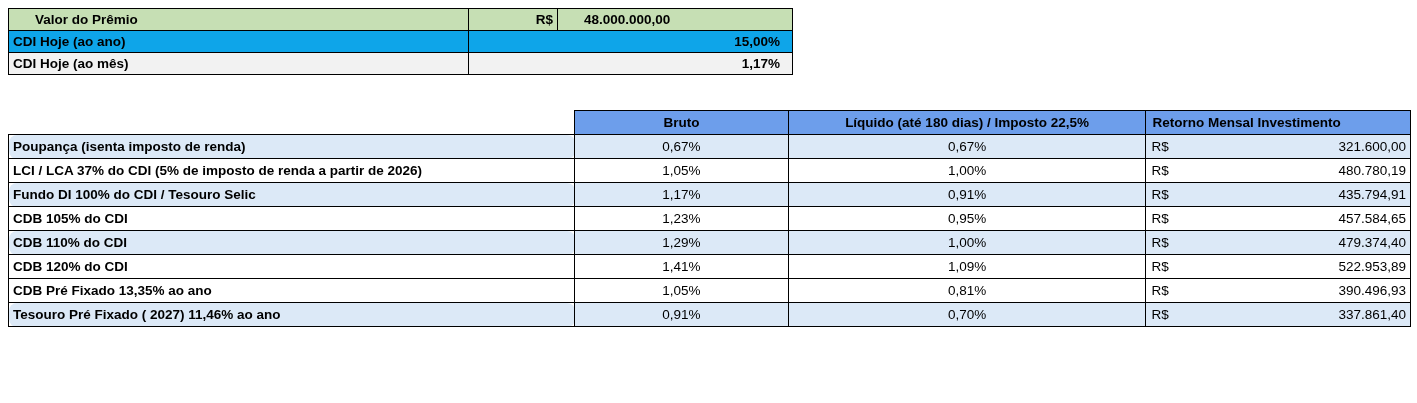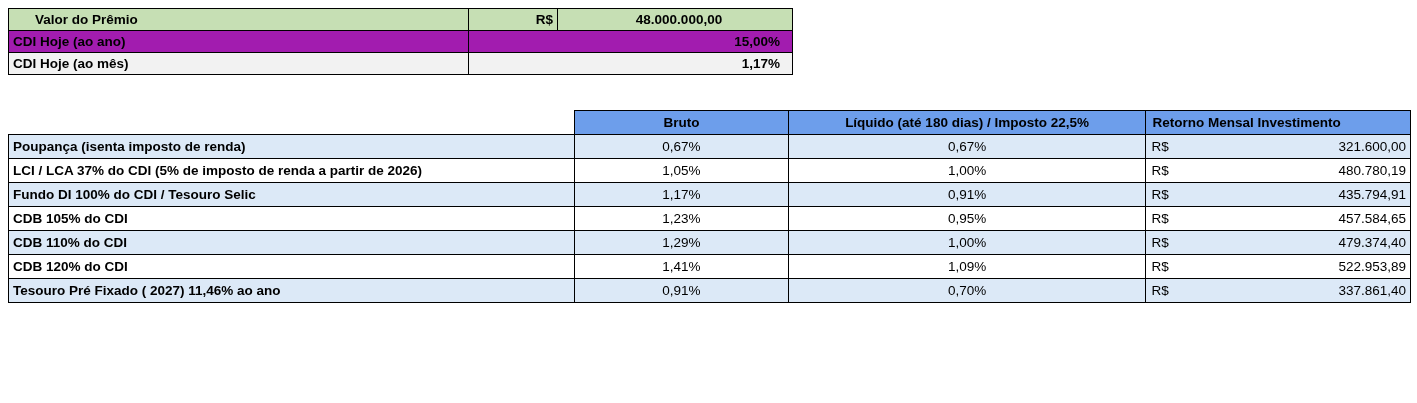--- a/index.html
+++ b/index.html
@@ -29,26 +29,26 @@
   .summary td {
     border: 1px solid #000000;
     height: 21px;
     padding: 0 4px;
     font-weight: bold;
     font-size: 13.5px;
     white-space: nowrap;
     overflow: hidden;
   }
   .summary tr.row-premio td { background: #c6dfb4; padding-left: 26px; }
-  .summary tr.row-ano td    { background: #a21caf; }
+  .summary tr.row-ano td    { background: #0ea5e9; }
   .summary tr.row-mes td    { background: #f2f2f2; }
 
   .sum-label  { text-align: left; }
   .sum-cur    { text-align: right; width: 58px; }
-  .sum-val    { text-align: center; width: 190px; padding-right: 18px !important; }
+  .sum-val    { text-align: left; width: 190px; padding-right: 18px !important; }
   .sum-val-wide { text-align: right; padding-right: 12px !important; margin-left: 25px; }
 
   
   .main {
     position: absolute;
     left: 8px;
     top: 110px;
     width: 1403px;
     border-collapse: collapse;
     table-layout: fixed;
@@ -78,20 +78,21 @@
     border: none;
   }
   .main thead th.head-ret {
     text-align: left;
     padding-left: 6px;
   }
 
   .main tbody td.c-name {
     text-align: left;
     font-weight: bold;
+    border-radius: 8px;
   }
   .main tbody td.c-num {
     text-align: center;
   }
   .main tbody td.c-cur {
     text-align: left;
     border-right: none;
     padding-left: 5px;
   }
   .main tbody td.c-ret {
@@ -176,20 +177,27 @@
       <td class="c-cur">R$</td>
       <td class="c-ret">479.374,40</td>
     </tr>
     <tr class="plain">
       <td class="c-name">CDB 120% do CDI</td>
       <td class="c-num">1,41%</td>
       <td class="c-num">1,09%</td>
       <td class="c-cur">R$</td>
       <td class="c-ret">522.953,89</td>
     </tr>
+    <tr class="plain">
+      <td class="c-name">CDB Pré Fixado 13,35% ao ano</td>
+      <td class="c-num">1,05%</td>
+      <td class="c-num">0,81%</td>
+      <td class="c-cur">R$</td>
+      <td class="c-ret">390.496,93</td>
+    </tr>
     <tr class="alt">
       <td class="c-name">Tesouro Pré Fixado ( 2027) 11,46% ao ano</td>
       <td class="c-num">0,91%</td>
       <td class="c-num">0,70%</td>
       <td class="c-cur">R$</td>
       <td class="c-ret">337.861,40</td>
     </tr>
   </tbody>
 </table>
 

